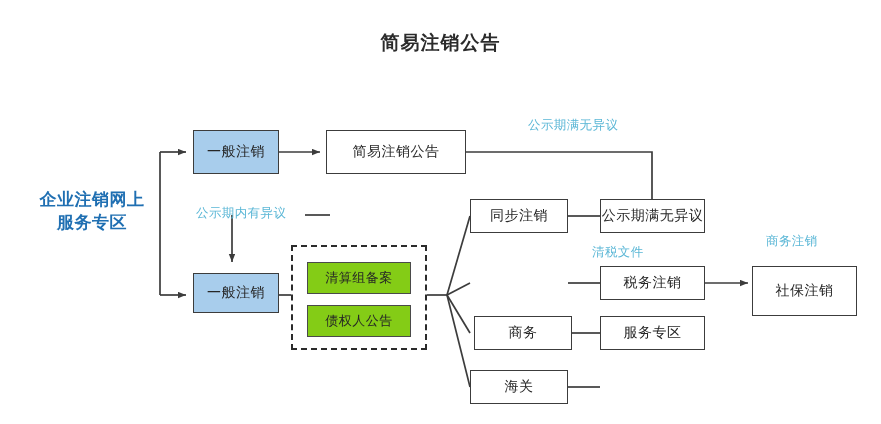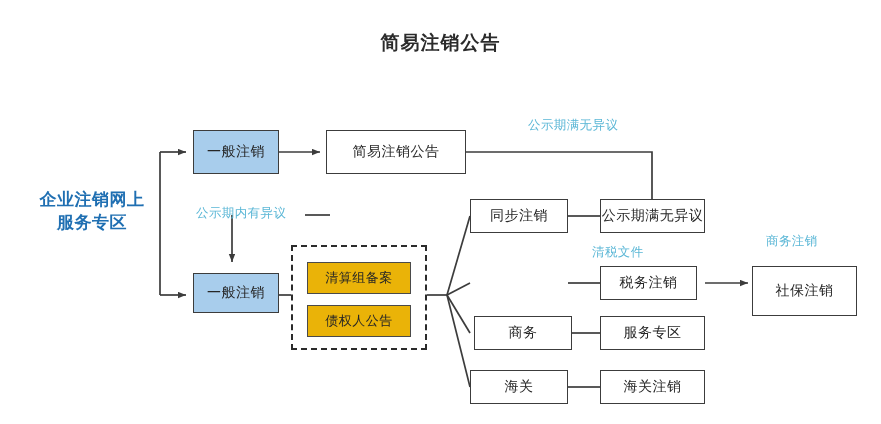--- a/index.html
+++ b/index.html
@@ -40,21 +40,21 @@
   }
   .node.white {
     background: #ffffff;
     border: 1.6px solid #3c3c3c;
   }
   .node.blue {
     background: #a8cdec;
     border: 1.6px solid #3c3c3c;
   }
   .node.inner {
-    background: #eab308;
+    background: #84cc16;
     border: 1.5px solid #4a4a4a;
     font-size: 13px;
   }
   .dashgroup {
     position: absolute;
     box-sizing: border-box;
     border: 2px dashed #2b2b2b;
     background: transparent;
   }
   .edge-label {
@@ -152,25 +152,24 @@
 
   <div class="node white" style="left:470px; top:199px; width:98px; height:34px;">同步注销</div>
 
 
   <div class="node white" style="left:474px; top:316px; width:98px; height:34px;">商务</div>
 
   <div class="node white" style="left:470px; top:370px; width:98px; height:34px;">海关</div>
 
   <div class="node white" style="left:600px; top:199px; width:105px; height:34px;">公示期满无异议</div>
 
-  <div class="node white" style="left:600px; top:266px; width:97px; height:34px;">税务注销</div>
+  <div class="node white" style="left:600px; top:266px; width:105px; height:34px;">税务注销</div>
 
   <div class="node white" style="left:600px; top:316px; width:105px; height:34px;">服务专区</div>
 
-  <div class="node white" style="left:600px; top:370px; width:105px; height:34px;">海关注销</div>
 
   <div class="node white" style="left:752px; top:266px; width:105px; height:50px;">社保注销</div>
 
   <div class="edge-label" style="left:528px; top:118px;">公示期满无异议</div>
 
   <div class="edge-label" style="left:196px; top:206px;">公示期内有异议</div>
 
   <div class="edge-label" style="left:592px; top:245px;">清税文件</div>
 
   <div class="edge-label" style="left:766px; top:234px;">商务注销</div>

